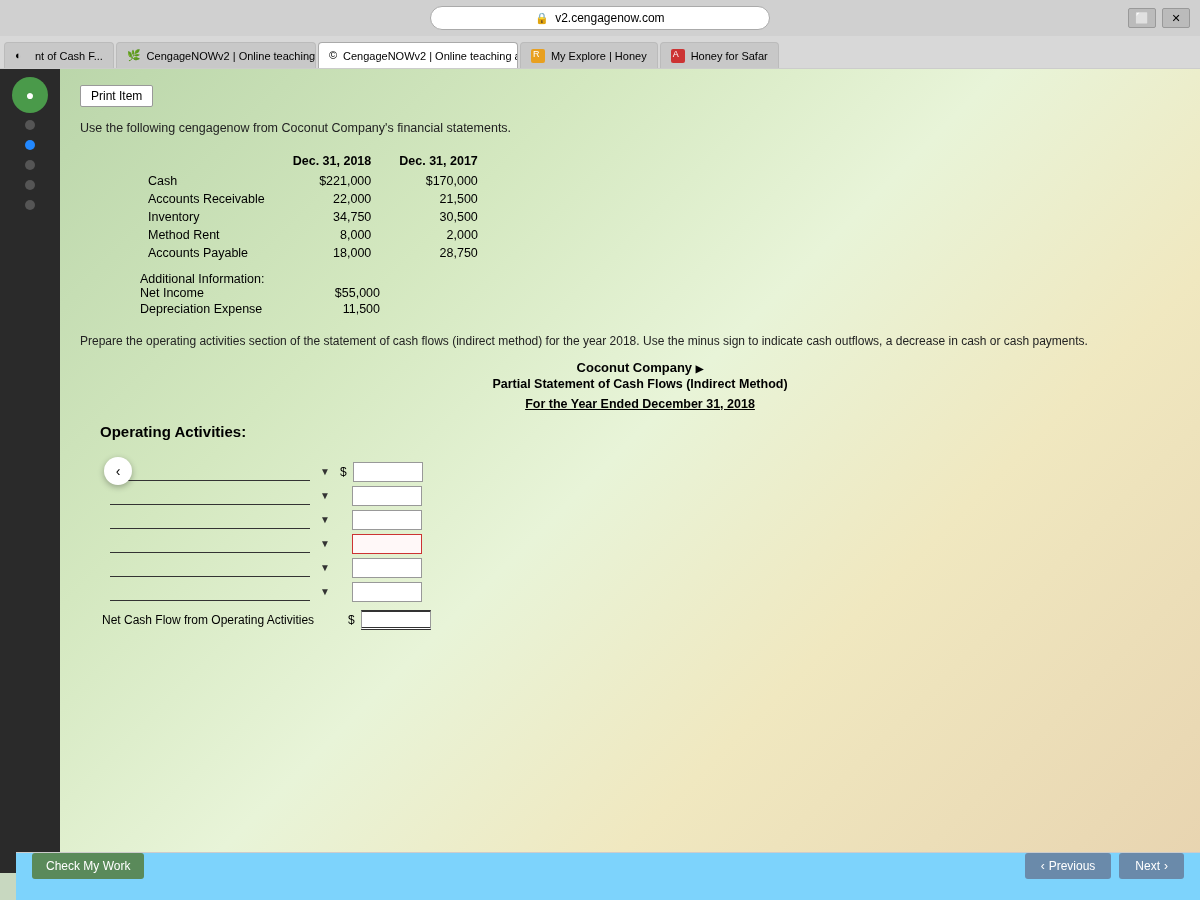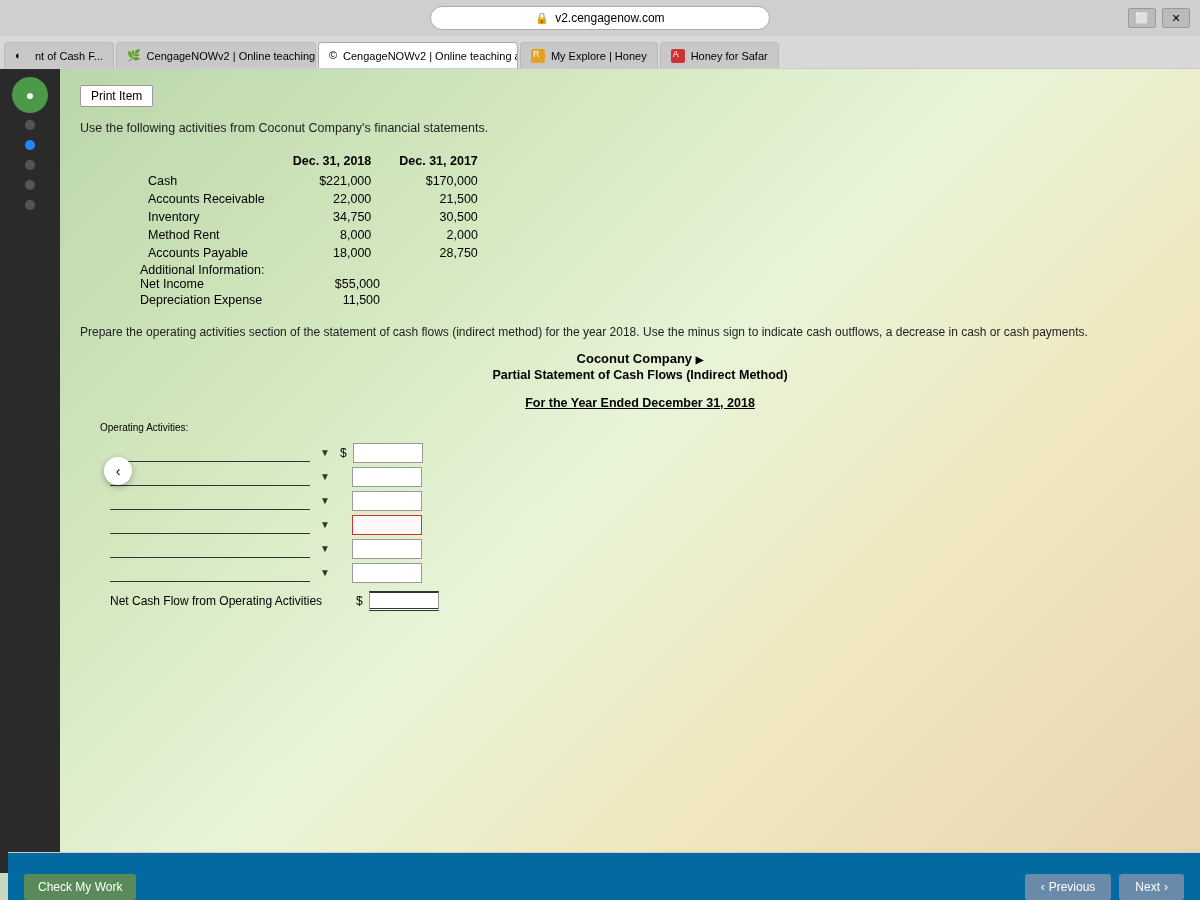--- a/index.html
+++ b/index.html
@@ -154,21 +154,21 @@
     .question-text {
       font-size: 12.5px;
       color: #222;
       margin-bottom: 14px;
       line-height: 1.5;
     }
 
     
     .fin-table {
       margin-left: 60px;
-      margin-bottom: 1px;
+      margin-bottom: 10px;
     }
     .fin-table table {
       border-collapse: collapse;
       font-size: 12.5px;
     }
     .fin-table th {
       font-weight: bold;
       padding: 2px 20px 4px 8px;
       text-align: right;
     }
@@ -208,33 +208,33 @@
     .stmt-title {
       text-align: center;
       font-weight: bold;
       font-size: 13px;
       margin-bottom: 2px;
     }
     .stmt-subtitle {
       text-align: center;
       font-weight: bold;
       font-size: 12.5px;
-      margin-bottom: 14px;
+      margin-bottom: 6px;
     }
     .stmt-date {
       text-align: center;
       font-weight: bold;
       font-size: 12.5px;
       text-decoration: underline;
       margin-bottom: 12px;
     }
     .stmt-section-label {
-      font-size: 10px;
-      font-weight: normal;
-      margin-bottom: 10px;
+      font-size: 15px;
+      font-weight: bold;
+      margin-bottom: 22px;
     }
 
     .stmt-rows {
       margin-left: 10px;
     }
     .stmt-row {
       display: flex;
       align-items: center;
       margin-bottom: 4px;
       gap: 6px;
@@ -263,21 +263,21 @@
       text-align: right;
       padding: 0 4px;
     }
     .stmt-input.first-row { border-top: 1px solid #999; }
 
     .net-cash-row {
       display: flex;
       align-items: center;
       margin-top: 8px;
       gap: 6px;
-      margin-left: 10px;
+      margin-left: 2px;
     }
     .net-cash-label {
       font-size: 12px;
       width: 240px;
     }
     .net-cash-dollar { font-size: 12px; }
     .net-cash-input {
       width: 70px;
       height: 20px;
       border: 1px solid #999;
@@ -286,27 +286,27 @@
       background: white;
       font-size: 12px;
       text-align: right;
       padding: 0 4px;
     }
 
     
     .bottom-bar {
       position: fixed;
       bottom: 0;
-      left: 8px;
+      left: 16px;
       right: 0;
       height: 48px;
-      background: #0369a1;
+      background: #7dd3fc;
       border-top: 1px solid #ccc;
       display: flex;
-      align-items: flex-end;
+      align-items: flex-start;
       justify-content: space-between;
       padding: 0 16px;
     }
     .check-work-btn {
       background: #5a8a5a;
       color: white;
       border: none;
       padding: 6px 14px;
       font-size: 12px;
       border-radius: 3px;
@@ -393,21 +393,21 @@
   <div style="position:relative;">
     <div class="nav-arrow">‹</div>
   </div>
 
   <div class="content-panel">
 
     <div class="print-btn-bar">
       <button class="print-btn">Print Item</button>
     </div>
 
-    <div class="question-text">Use the following activities from Coconut Company's financial statements.</div>
+    <div class="question-text">Use the following cengagenow from Coconut Company's financial statements.</div>
 
     <div class="fin-table">
       <table>
         <thead>
           <tr>
             <th></th>
             <th>Dec. 31, 2018</th>
             <th>Dec. 31, 2017</th>
           </tr>
         </thead>

